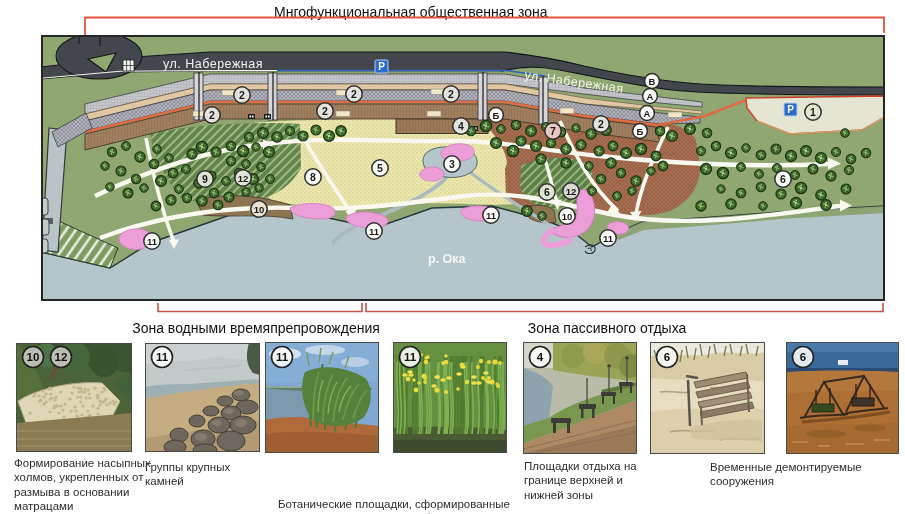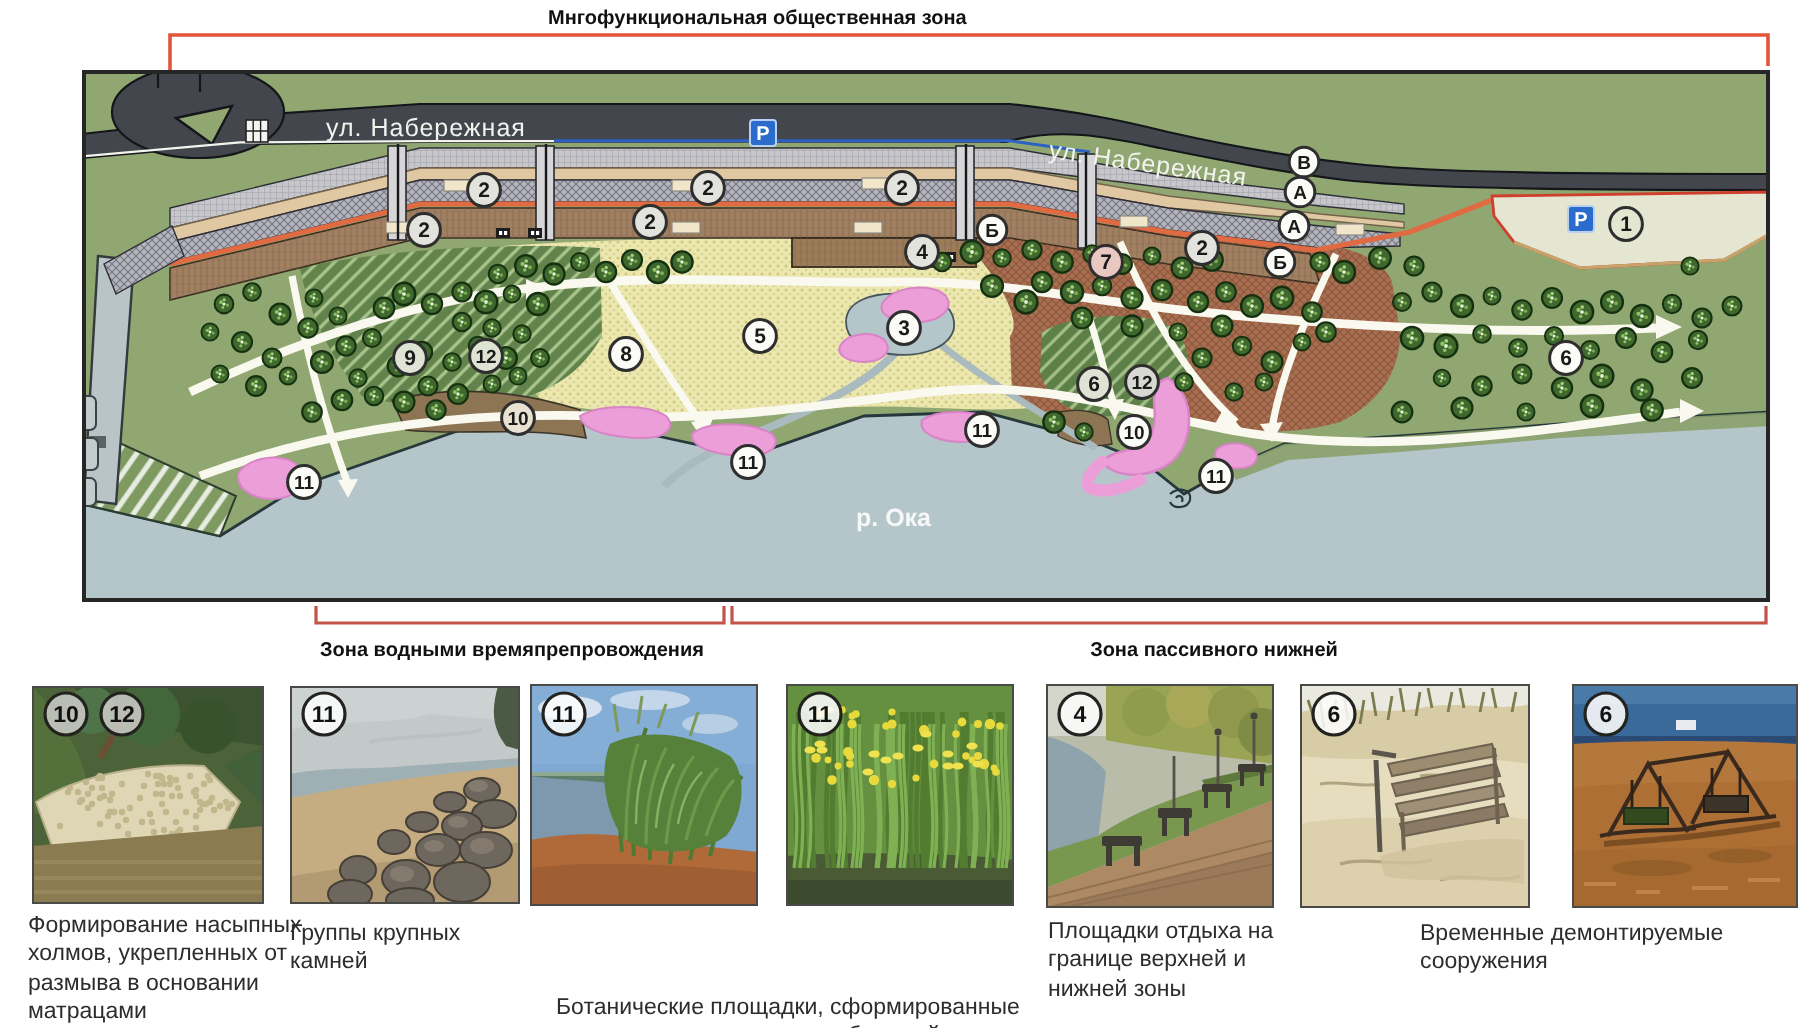--- a/index.html
+++ b/index.html
@@ -1,18 +1,18 @@
 <!DOCTYPE html>
 <html><head><meta charset="utf-8">
 <style>
 html,body{margin:0;padding:0;background:#fff}
 #page{position:relative;width:905px;height:514px;overflow:hidden;background:#fff;font-family:"Liberation Sans",sans-serif}
 .abs{position:absolute}
 .cap{font-size:11.5px;line-height:14.4px;color:#2d2d2d;font-family:"Liberation Sans",sans-serif}
-.zlbl{font-size:10px;font-weight:bold;color:#111;white-space:nowrap}
+.zlbl{font-size:14px;font-weight:normal;color:#111;white-space:nowrap}
 </style></head><body>
 <div id="page">
 
 <div class="abs zlbl" style="left:274px;top:4px;">Мнгофункциональная общественная зона</div>
 
 <svg class="abs" style="left:0;top:0" width="905" height="35" viewBox="0 0 905 35">
 <path d="M85,40 L85,17.5 L884,17.5 L884,33" fill="none" stroke="#e2553a" stroke-width="1.8"></path>
 </svg>
 
 <svg class="abs" style="left:41px;top:35px" width="844" height="266" viewBox="41 35 844 266">
@@ -509,21 +509,21 @@
 <rect x="42" y="36" width="842" height="264" fill="none" stroke="#262626" stroke-width="2"></rect>
 </svg>
 
 <svg class="abs" style="left:0;top:301px" width="905" height="20" viewBox="0 0 905 20">
 <path d="M158,2 L158,10.5 L362,10.5 L362,2" fill="none" stroke="#c2544a" stroke-width="1.6"></path>
 <path d="M366,2 L366,10.5 L883,10.5 L883,2" fill="none" stroke="#c2544a" stroke-width="1.6"></path>
 </svg>
 
 <div class="abs zlbl" style="left:256px;top:320px;transform:translateX(-50%)">Зона водными времяпрепровождения</div>
 
-<div class="abs zlbl" style="left:607px;top:320px;transform:translateX(-50%)">Зона пассивного нижней</div>
+<div class="abs zlbl" style="left:607px;top:320px;transform:translateX(-50%)">Зона пассивного отдыха</div>
 
 <svg class="abs" style="left:16px;top:343px" width="116" height="109" viewBox="0 0 116 109">
 <rect width="116" height="109" fill="#5c7046"></rect>
 <path d="M0,0 H116 V109 H0 Z" fill="#4c6238"></path>
 <path d="M20,0 C40,18 60,22 116,30 L116,0 Z" fill="#3c5230"></path>
 <path d="M0,0 C18,20 30,42 28,60 L0,64 Z" fill="#54713c"></path>
 <circle cx="58" cy="14" r="16" fill="#43663a"></circle>
       <circle cx="88" cy="20" r="14" fill="#37522c"></circle>
       <circle cx="30" cy="12" r="12" fill="#50744a"></circle>
 <path d="M34,36 L48,12" stroke="#6b4f33" stroke-width="3"></path>

